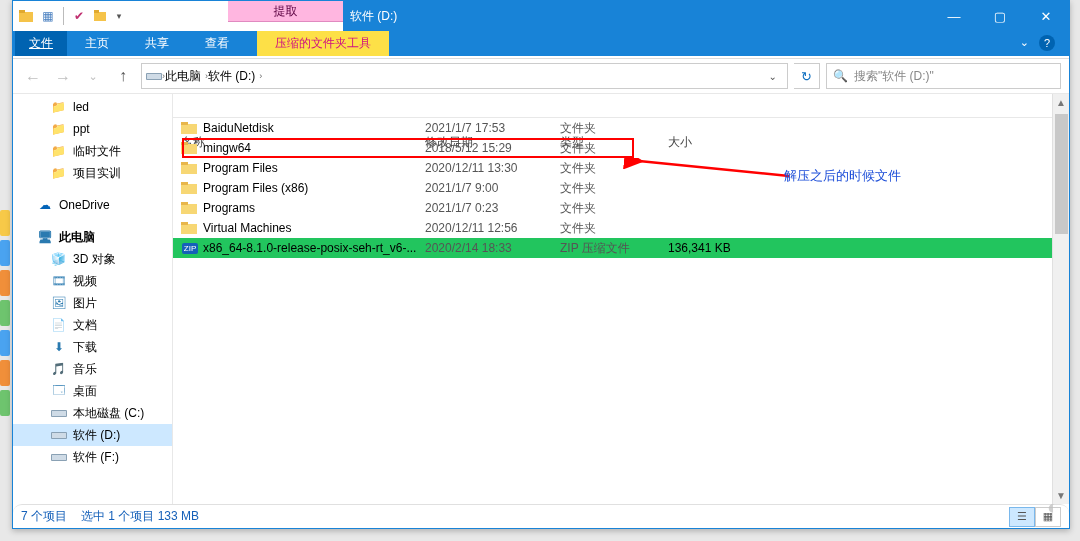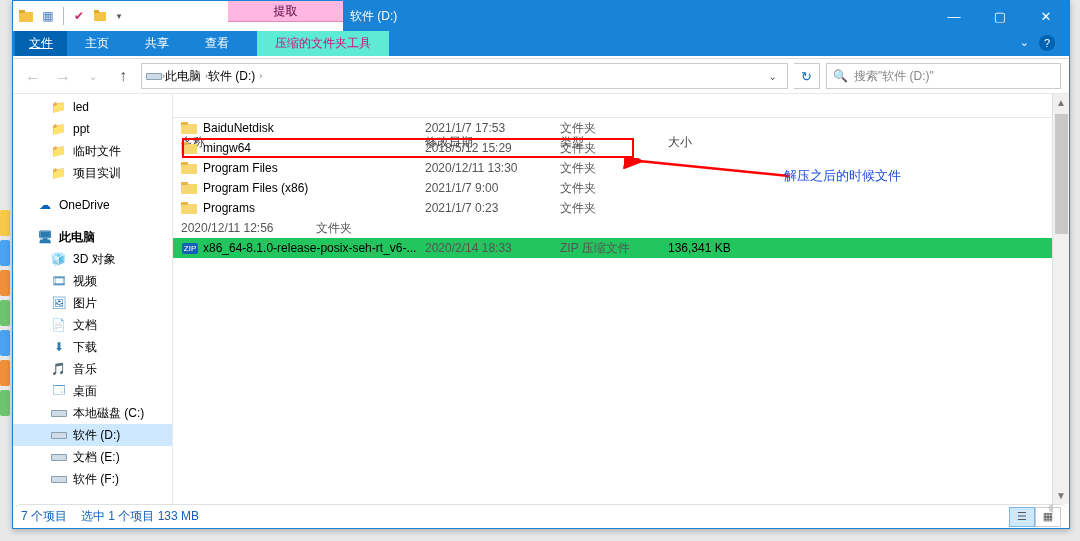--- a/index.html
+++ b/index.html
@@ -168,21 +168,21 @@
       <div class="tb-btn close">✕</div>
     </div>
   </div>
 
   <div class="ribbon-tabs">
     <div class="rfile">文件</div>
     <div class="rtab">主页</div>
     <div class="rtab">共享</div>
     <div class="rtab">查看</div>
     <div style="width:10px"></div>
-    <div class="rtab pink" style="background:#5eead4;">压缩的文件夹工具</div>
+    <div class="rtab pink" style="background:#fde047;">压缩的文件夹工具</div>
     <span class="rarrow">⌄</span>
     <span class="rhelp">?</span>
   </div>
   <div class="ribbon-bottom"></div>
 
   <div class="addrbar">
     <div class="navbtn">←</div>
     <div class="navbtn">→</div>
     <div class="navbtn" style="font-size:11px">⌄</div>
     <div class="navbtn enabled">↑</div>
@@ -289,29 +289,20 @@
             </span>
             <span>软件 (D:)</span>
           </div>
           <div class="tnode l2">
             <span class="ticon drive">
               <svg width="16" height="12">
                 <rect x="0" y="3" width="16" height="7" rx="1" fill="#8aa1b4"></rect>
                 <rect x="1" y="4" width="14" height="5" fill="#cfdbe6"></rect>
               </svg>
             </span>
-            <span>文档 (E:)</span>
-          </div>
-          <div class="tnode l2">
-            <span class="ticon drive">
-              <svg width="16" height="12">
-                <rect x="0" y="3" width="16" height="7" rx="1" fill="#8aa1b4"></rect>
-                <rect x="1" y="4" width="14" height="5" fill="#cfdbe6"></rect>
-              </svg>
-            </span>
             <span>软件 (F:)</span>
           </div>
         </div>
     </div>
 
     <div class="list">
       <div class="cols">
         <div class="col c-name">名称</div>
         <div class="col c-date">修改日期</div>
         <div class="col c-type">类型</div>
@@ -382,20 +373,29 @@
                   <rect x="0" y="1" width="7" height="3" fill="#e8b64a"></rect>
                 </svg>
               </span>
               <span>Programs</span>
             </div>
             <div class="cell c-date">2021/1/7 0:23</div>
             <div class="cell c-type">文件夹</div>
             <div class="cell c-size"></div>
           </div>
           <div class="row">
+            <div class="cell c-name">
+              <span class="ficon">
+                <svg width="16" height="14">
+                  <rect x="0" y="3" width="16" height="10" fill="#f7d774"></rect>
+                  <rect x="0" y="1" width="7" height="3" fill="#e8b64a"></rect>
+                </svg>
+              </span>
+              <span>Virtual Machines</span>
+            </div>
             <div class="cell c-date">2020/12/11 12:56</div>
             <div class="cell c-type">文件夹</div>
             <div class="cell c-size"></div>
           </div>
           <div class="row sel">
             <div class="cell c-name">
               <span class="ficon">
                 <span class="zip-badge">ZIP</span>
               </span>
               <span>x86_64-8.1.0-release-posix-seh-rt_v6-...</span>

